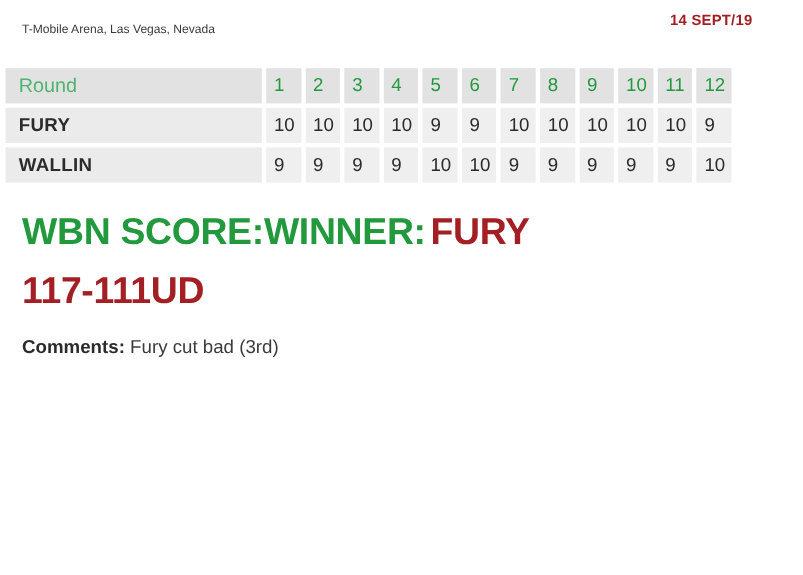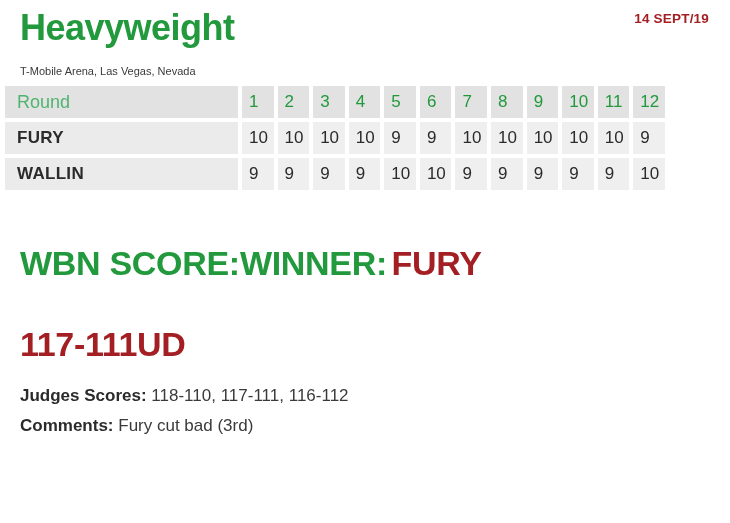--- a/index.html
+++ b/index.html
@@ -25,21 +25,21 @@
     font-size: 36px;
     font-weight: bold;
     color: #21993c;
     letter-spacing: -0.5px;
     line-height: 44px;
     margin: 0;
   }
   .fight-date {
     position: absolute;
     top: 11px;
-    right: 21px;
+    right: 46px;
     font-size: 13.5px;
     font-weight: bold;
     color: #a41f23;
     letter-spacing: 0.2px;
   }
   .venue {
     font-size: 11px;
     color: #3a3a3a;
     line-height: 30px;
     margin-top: 6px;
@@ -54,20 +54,21 @@
     color: #2b2b2b;
   }
   .rounds-line {
     font-size: 17px;
     color: #3a3a3a;
     line-height: 30px;
   }
 
   
   .scoretable {
+    margin-top: 20px;
     padding: 0 5px 0 5px;
     width: 670px;
     box-sizing: border-box;
   }
   .srow {
     display: flex;
     align-items: stretch;
     height: 32px;
     margin-bottom: 4px;
   }
@@ -125,42 +126,41 @@
     align-items: baseline;
     line-height: 46px;
   }
   .big {
     font-size: 34px;
     font-weight: bold;
     letter-spacing: -0.3px;
   }
   .green { color: #21993c; }
   .red { color: #a41f23; }
-  .spacer-right { text-align: right; margin-top: 28px; }
+  .spacer-right { text-align: right; }
 
   
   .notes {
     margin-top: 14px;
     padding: 0 20px;
   }
   .note-line {
     font-size: 17px;
     color: #3a3a3a;
     line-height: 30px;
   }
   .note-line .note-label {
     font-weight: bold;
     color: #2b2b2b;
   }
 </style>
 </head>
 <body>
 
 <div class="header">
-  <h1 class="fight-title">Heavyweight</h1>
   <div class="fight-date">14 SEPT/19</div>
   <div class="venue">T-Mobile Arena, Las Vegas, Nevada</div>
 </div>
 
 <div class="scoretable">
 
   <div class="srow header-row">
     <div class="name-cell head-label">Round</div>
     <div class="cells">
       <div class="cell">1</div>
@@ -225,20 +225,16 @@
     </div>
   </div>
   <div class="result-line">
     <div class="big red">117-111</div>
     <div class="big red spacer-right">UD</div>
   </div>
 </div>
 
 <div class="notes">
   <div class="note-line">
-    <span class="note-label">Judges Scores:</span>
-    <span>118-110, 117-111, 116-112</span>
-  </div>
-  <div class="note-line">
     <span class="note-label">Comments:</span>
     <span>Fury cut bad (3rd)</span>
   </div>
 </div>
 
 </body></html>

